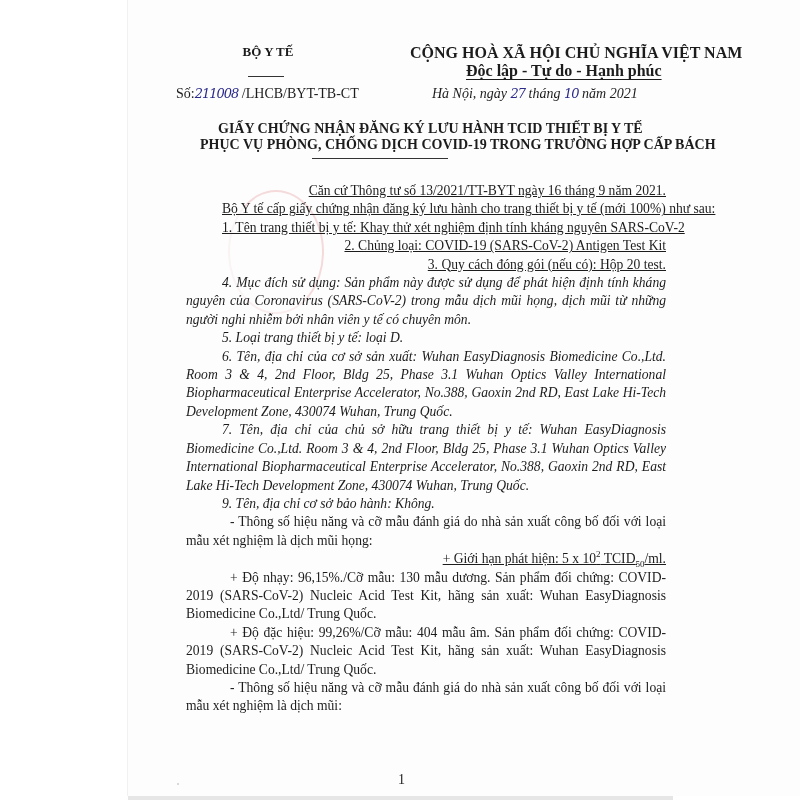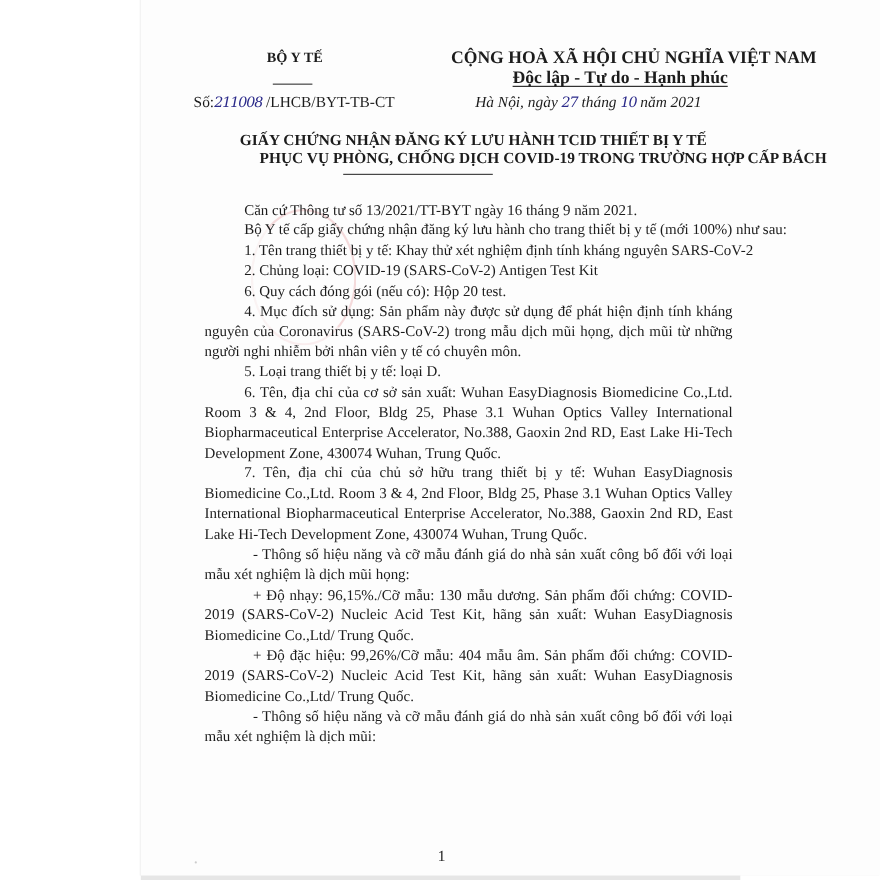--- a/index.html
+++ b/index.html
@@ -23,30 +23,30 @@
   .hdr-left-rule { left:248px; top:76px; width:36px; border-top:1px solid #333; }
   .hdr-right { left:410px; top:44px; font-weight:bold; font-size:16px; }
   .hdr-motto { left:466px; top:62px; font-weight:bold; font-size:16px; text-decoration:underline; text-underline-offset:3px;text-align:right; }
   .docno { left:176px; top:86px; font-size:14px; }
   .docno .hand, .date .hand {
     font-family:"DejaVu Serif", serif; font-style:italic; color:#2b2a8a; font-size:13px;
     letter-spacing:-1px;
   }
   .date { left:432px; top:86px; font-size:14px; font-style:italic; }
   .title1 { left:218px; top:121px; font-weight:bold; font-size:14px; }
-  .title2 { left:200px; top:137px; font-weight:bold; font-size:14px;margin-left:36px; }
+  .title2 { left:200px; top:137px; font-weight:bold; font-size:14px; }
   .title-rule { left:312px; top:158px; width:136px; border-top:1px solid #333; }
   .body {
     position:absolute; left:186px; top:182px; width:480px;
     font-size:13.6px; line-height:18.4px;
   }
   .body p { margin:0; text-align:justify; }
-  .body .nj { text-align:left; white-space:nowrap; }
+  .body .nj { text-align:right; white-space:nowrap;text-decoration:underline; }
   .ind1 { padding-left:36px; }
-  .ind2 { text-indent:36px; }
+  .ind2 { text-indent:36px;font-style:italic; }
   .ind-sub { padding-left:44px; }
   .ind3 { text-indent:44px; }
   .ind4 { padding-left:44px; }
   sup, sub { font-size:9px; line-height:0; }
   .stamp {
     position:absolute; left:228px; top:190px; width:92px; height:120px;
     border:2px solid rgba(205,60,70,0.18); border-radius:50%;
     border-left-color:rgba(205,60,70,0.05); border-bottom-color:rgba(205,60,70,0.08);
   }
   .page-number { left:398px; top:772px; font-size:14px; }
@@ -74,26 +74,28 @@
 
 <div class="abs title1">GIẤY CHỨNG NHẬN ĐĂNG KÝ LƯU HÀNH TCID THIẾT BỊ Y TẾ</div>
 <div class="abs title2">PHỤC VỤ PHÒNG, CHỐNG DỊCH COVID-19 TRONG TRƯỜNG HỢP CẤP BÁCH</div>
 <div class="abs title-rule"></div>
 
 <div class="body">
   <p class="ind1 nj">Căn cứ Thông tư số 13/2021/TT-BYT ngày 16 tháng 9 năm 2021.</p>
   <p class="ind1 nj">Bộ Y tế cấp giấy chứng nhận đăng ký lưu hành cho trang thiết bị y tế (mới 100%) như sau:</p>
   <p class="ind1 nj">1. Tên trang thiết bị y tế: Khay thử xét nghiệm định tính kháng nguyên SARS-CoV-2</p>
   <p class="ind1 nj">2. Chủng loại: COVID-19 (SARS-CoV-2) Antigen Test Kit</p>
-  <p class="ind1 nj">6. Quy cách đóng gói (nếu có): Hộp 20 test.</p>
+  <p class="ind1 nj">3. Quy cách đóng gói (nếu có): Hộp 20 test.</p>
   <p class="ind2">4. Mục đích sử dụng: Sản phẩm này được sử dụng để phát hiện định tính kháng nguyên của Coronavirus (SARS-CoV-2) trong mẫu dịch mũi họng, dịch mũi từ những người nghi nhiễm bởi nhân viên y tế có chuyên môn.</p>
   <p class="ind2">5. Loại trang thiết bị y tế: loại D.</p>
   <p class="ind2">6. Tên, địa chỉ của cơ sở sản xuất: Wuhan EasyDiagnosis Biomedicine Co.,Ltd. Room 3 &amp; 4, 2nd Floor, Bldg 25, Phase 3.1 Wuhan Optics Valley International Biopharmaceutical Enterprise Accelerator, No.388, Gaoxin 2nd RD, East Lake Hi-Tech Development Zone, 430074 Wuhan, Trung Quốc.</p>
   <p class="ind2">7. Tên, địa chỉ của chủ sở hữu trang thiết bị y tế: Wuhan EasyDiagnosis Biomedicine Co.,Ltd. Room 3 &amp; 4, 2nd Floor, Bldg 25, Phase 3.1 Wuhan Optics Valley International Biopharmaceutical Enterprise Accelerator, No.388, Gaoxin 2nd RD, East Lake Hi-Tech Development Zone, 430074 Wuhan, Trung Quốc.</p>
+  <p class="ind2">9. Tên, địa chỉ cơ sở bảo hành: Không.</p>
   <p class="ind3">- Thông số hiệu năng và cỡ mẫu đánh giá do nhà sản xuất công bố đối với loại mẫu xét nghiệm là dịch mũi họng:</p>
+  <p class="ind4 nj"><span>+ Giới hạn phát hiện: 5 x 10</span><sup>2</sup><span> TCID</span><sub>50</sub><span>/ml.</span></p>
   <p class="ind3">+ Độ nhạy: 96,15%./Cỡ mẫu: 130 mẫu dương. Sản phẩm đối chứng: COVID-2019 (SARS-CoV-2) Nucleic Acid Test Kit, hãng sản xuất: Wuhan EasyDiagnosis Biomedicine Co.,Ltd/ Trung Quốc.</p>
   <p class="ind3">+ Độ đặc hiệu: 99,26%/Cỡ mẫu: 404 mẫu âm.  Sản phẩm đối chứng: COVID-2019 (SARS-CoV-2) Nucleic Acid Test Kit, hãng sản xuất: Wuhan EasyDiagnosis Biomedicine Co.,Ltd/ Trung Quốc.</p>
   <p class="ind3">- Thông số hiệu năng và cỡ mẫu đánh giá do nhà sản xuất công bố đối với loại mẫu xét nghiệm là dịch mũi:</p>
 
 </div>
 
 <div class="abs page-number">1</div>
 <div class="speck"></div>
 
 </body></html>

